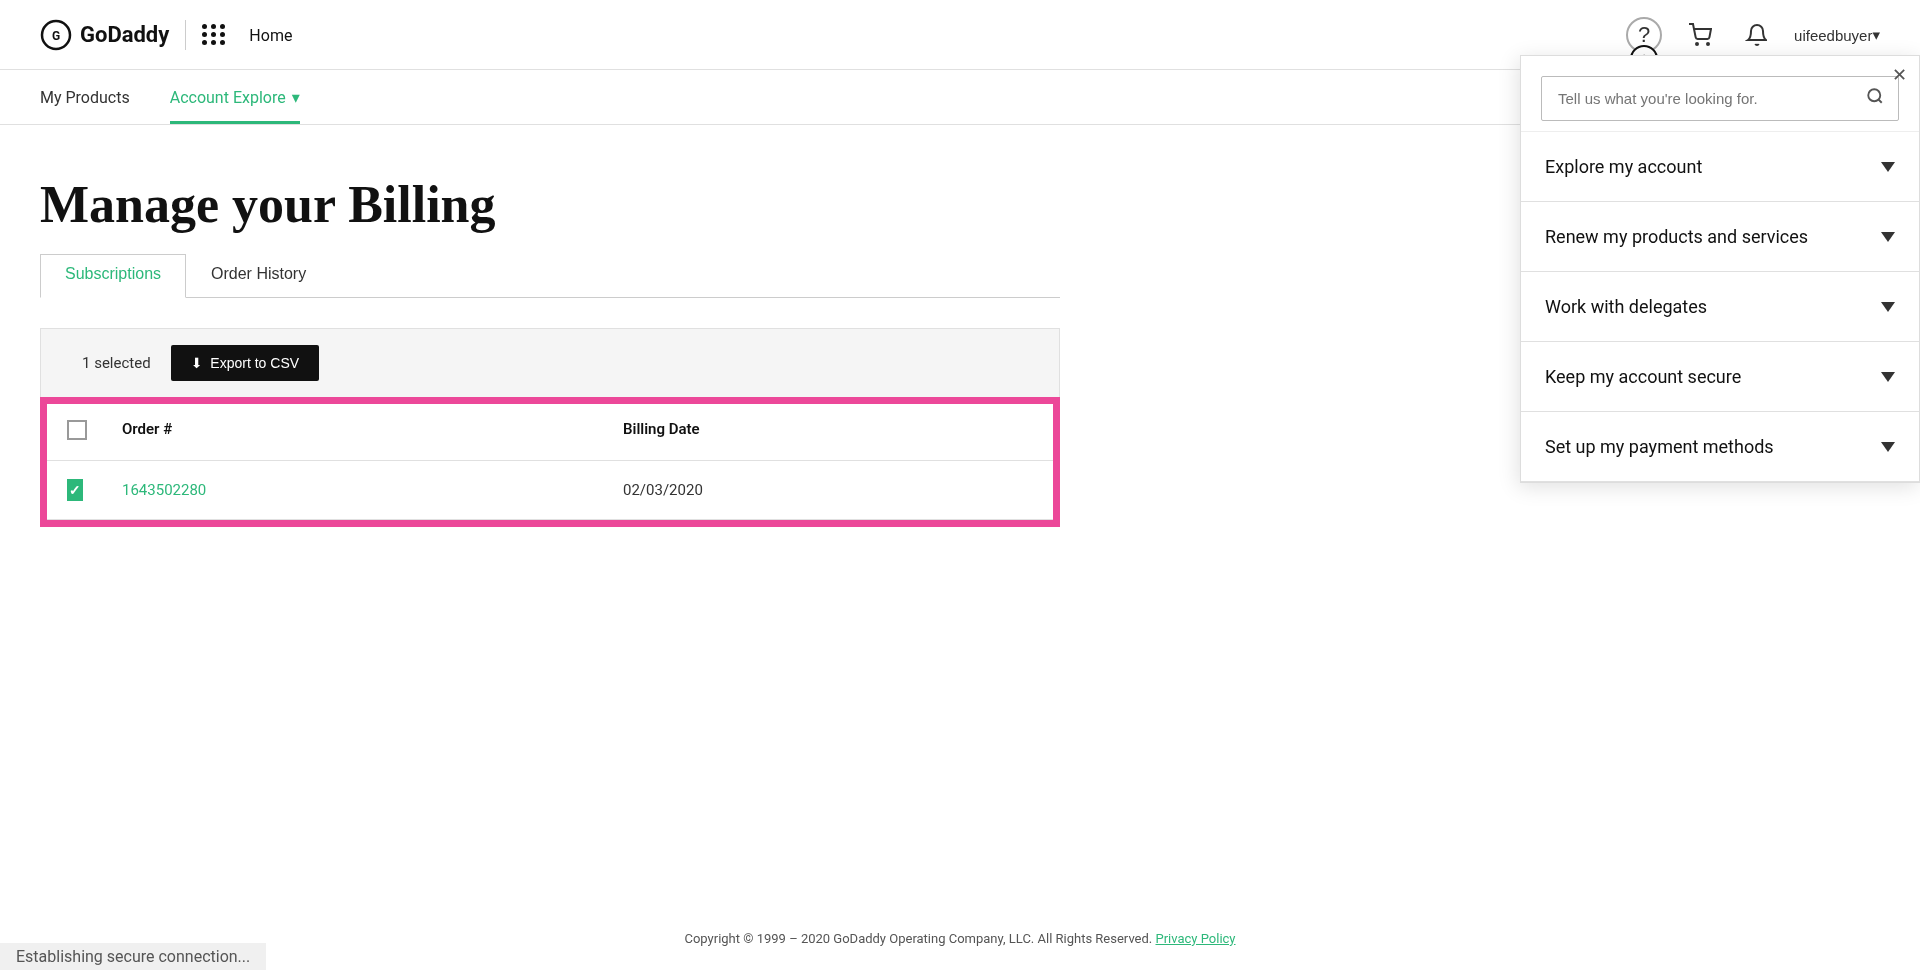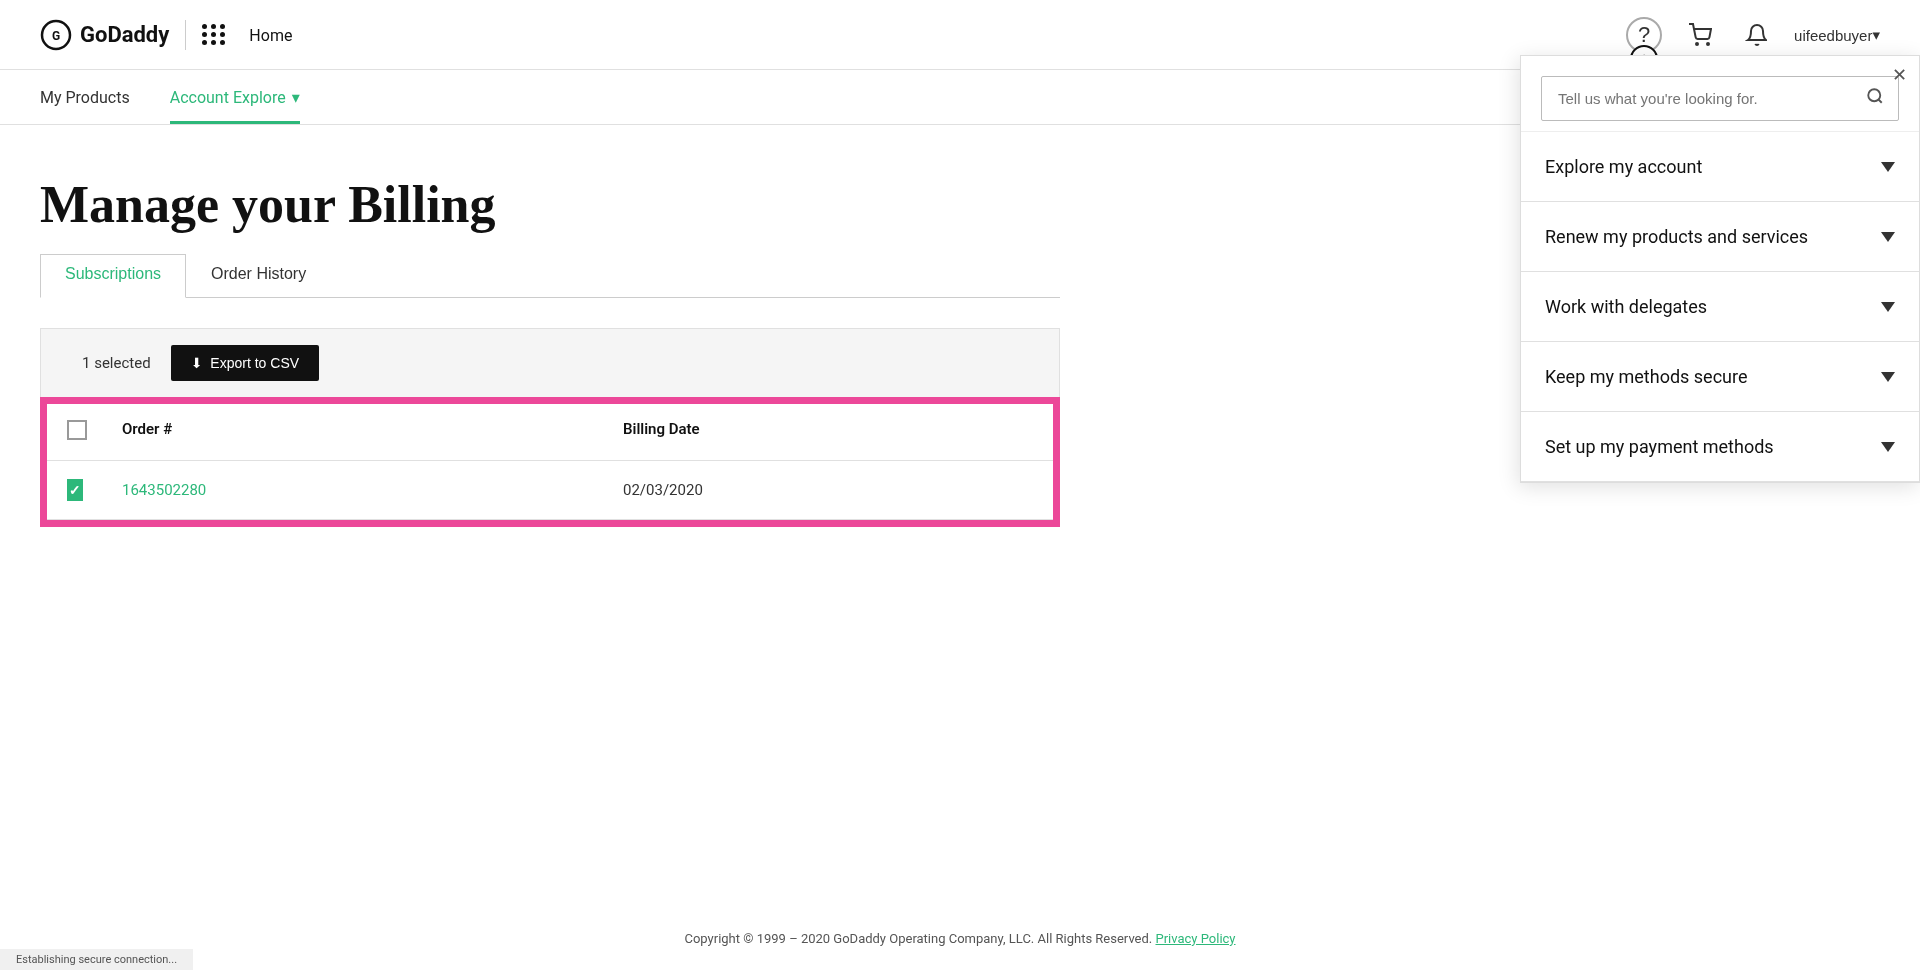--- a/index.html
+++ b/index.html
@@ -245,21 +245,21 @@
       color: #2db87a;
     }
 
     
     .status-bar {
       position: fixed;
       bottom: 0;
       left: 0;
       background: #f0f0f0;
       padding: 4px 16px;
-      font-size: 11px;
+      font-size: 16px;
       color: #555;
       z-index: 10;
     }
 
     
     .help-panel {
       position: fixed;
       top: 55px;
       right: 0;
       width: 400px;
@@ -500,21 +500,21 @@
     </div>
     <div class="help-item">
       <span class="help-item-label">Renew my products and services</span>
       <div class="chevron-down"></div>
     </div>
     <div class="help-item">
       <span class="help-item-label">Work with delegates</span>
       <div class="chevron-down"></div>
     </div>
     <div class="help-item">
-      <span class="help-item-label">Keep my methods secure</span>
+      <span class="help-item-label">Keep my account secure</span>
       <div class="chevron-down"></div>
     </div>
     <div class="help-item">
       <span class="help-item-label">Set up my payment methods</span>
       <div class="chevron-down"></div>
     </div>
   </div>
 </div>
 
 <footer class="footer">

